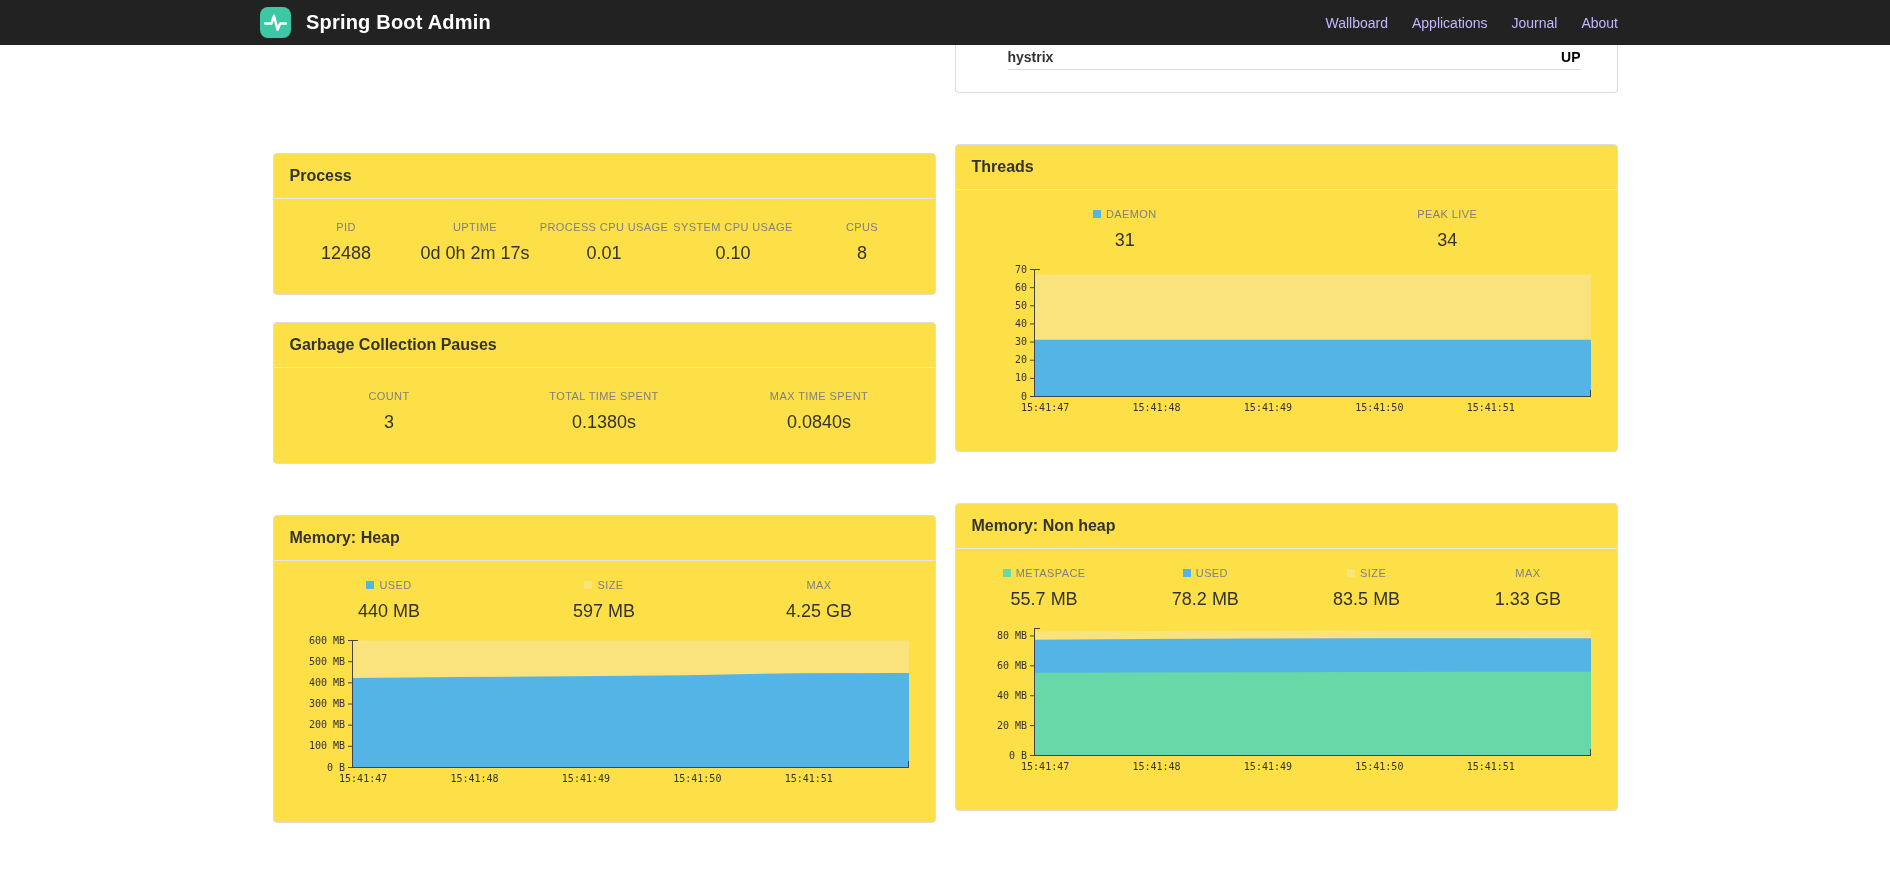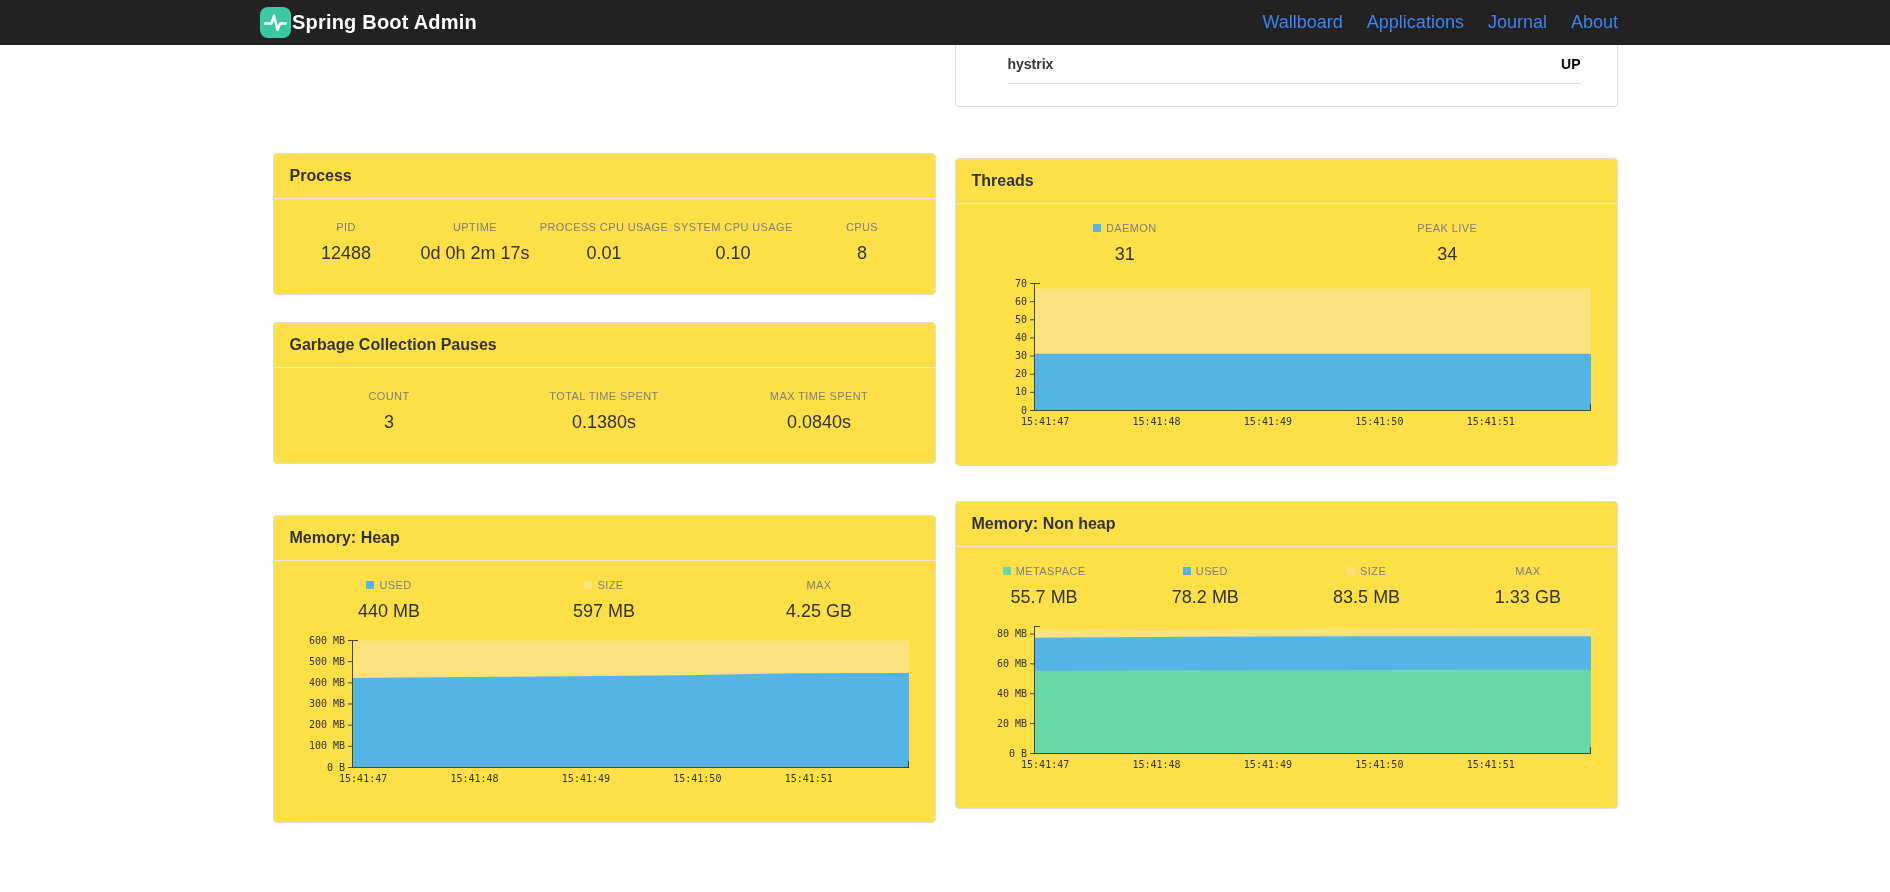--- a/index.html
+++ b/index.html
@@ -5,43 +5,43 @@
   * { box-sizing: border-box; }
   html,body { margin:0; padding:0; }
   body {
     width:1890px; height:892px; background:#fff;
     font-family:"Liberation Sans", sans-serif; color:#333;
     overflow:hidden;
   }
   
   .navbar { height:45px; background:#222; }
   .nav-inner { width:1370px; margin:0 auto; height:100%; display:flex; align-items:center; justify-content:space-between; }
-  .brand { display:flex; align-items:center; gap:1px; text-decoration:none; cursor:pointer; }
+  .brand { display:flex; align-items:center; gap:15px; text-decoration:none; cursor:pointer; }
   .logo { width:31px; height:31px; border-radius:8px; display:inline-flex; align-items:center; justify-content:center; }
   .brand-text { color:#fff; font-size:20px; font-weight:bold; letter-spacing:.2px; }
   .nav-links { display:flex; }
-  .nav-links a { color:#3b82f6; font-size:18px; padding:0 12px; text-decoration:none; cursor:pointer; }
+  .nav-links a { color:#c4b5fd; font-size:14px; padding:0 12px; text-decoration:none; cursor:pointer; }
   
   .container { width:1345px; margin:0 auto; display:flex; gap:19px; align-items:flex-start; }
   .col { width:663px; flex:0 0 663px; }
   
   .panel { background:#fde047; border:1px solid #ddd; border-radius:4px; }
   .panel-heading { padding:13px 16px; font-size:16px; font-weight:bold; color:#333; border-bottom:1px solid #e7e7e7; }
   .stat-row { display:flex; justify-content:space-around; text-align:center; padding:22px 8px 30px; }
   .chart-panel .stat-row { padding:18px 8px 10px; }
   .stat { flex:1; }
   .stat-label { font-size:11px; color:#7f7f7f; letter-spacing:.4px; display:flex; align-items:center; justify-content:center; gap:5px;text-align:center; }
   .stat-value { font-size:18px; color:#333; margin-top:10px; }
   .swatch { width:8px; height:8px; display:inline-block; }
   .panel-process { margin-top:108px; margin-bottom:27px; }
   .panel-gc { margin-bottom:51px; }
-  .panel-threads { margin-bottom:35px; }
+  .panel-threads { margin-bottom:51px; }
   
   .health-frag { border:1px solid #ddd; border-top:none; border-radius:0 0 4px 4px; padding:0 36px 22px 52px; margin-bottom:51px; background:#fff; }
-  .health-row { height:39px; display:flex; align-items:center; justify-content:space-between; border-bottom:1px solid #ddd; }
+  .health-row { height:25px; display:flex; align-items:center; justify-content:space-between; border-bottom:1px solid #ddd; }
   .health-name { font-size:14px; font-weight:bold; color:#333; }
   .status-up { font-size:14px; font-weight:bold; }
   
   .chart-body { padding:0 0 23px; }
   svg.chart-svg { display:block; margin:0 auto; }
   .tick { font:10px "DejaVu Sans Mono", monospace; fill:#333; }
 </style>
 </head>
 <body>
 

